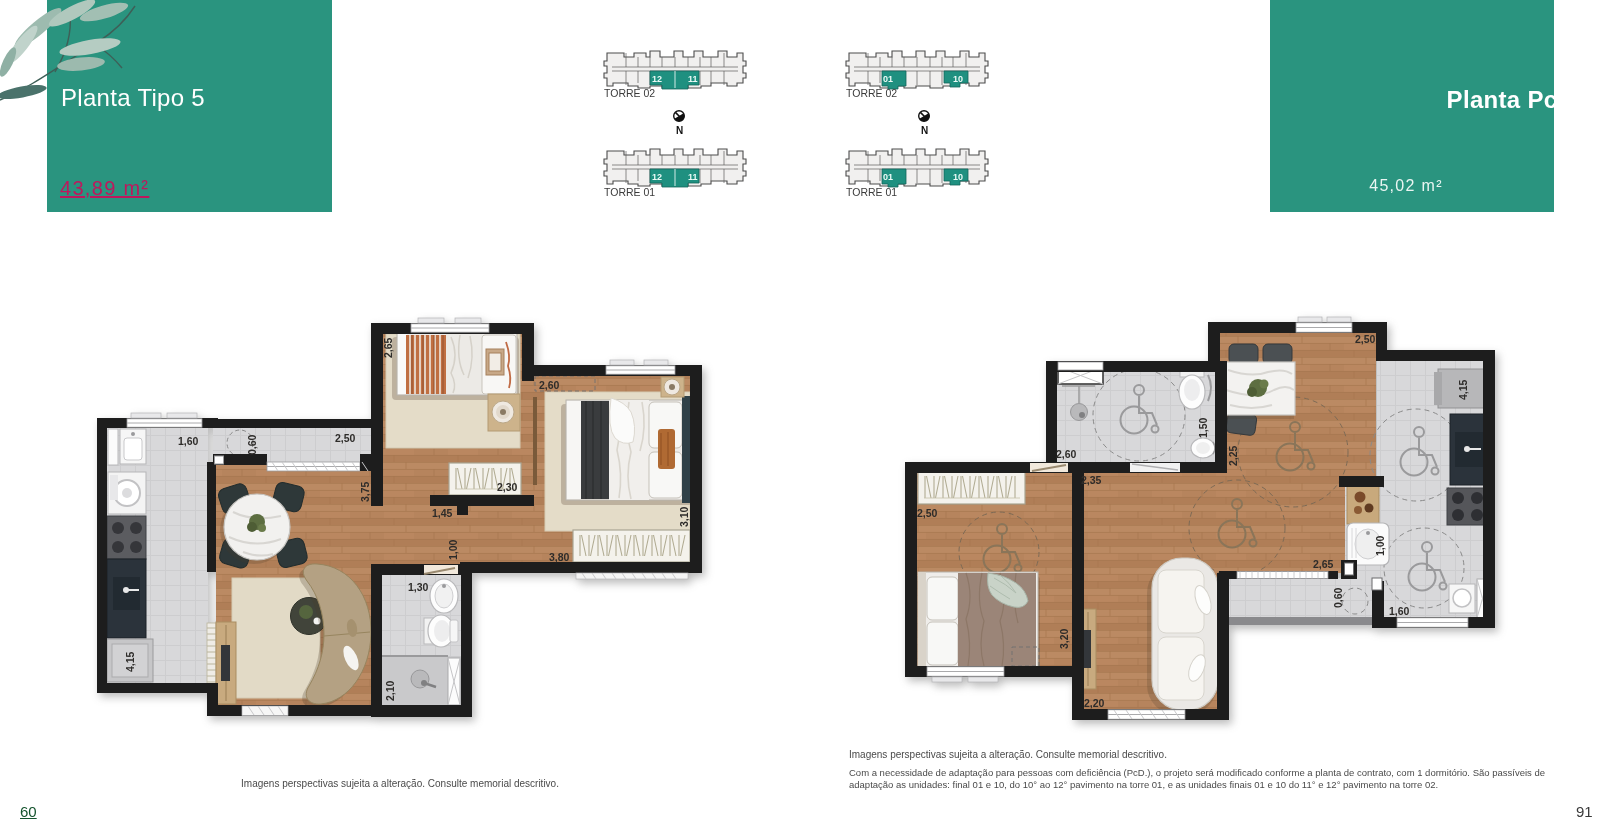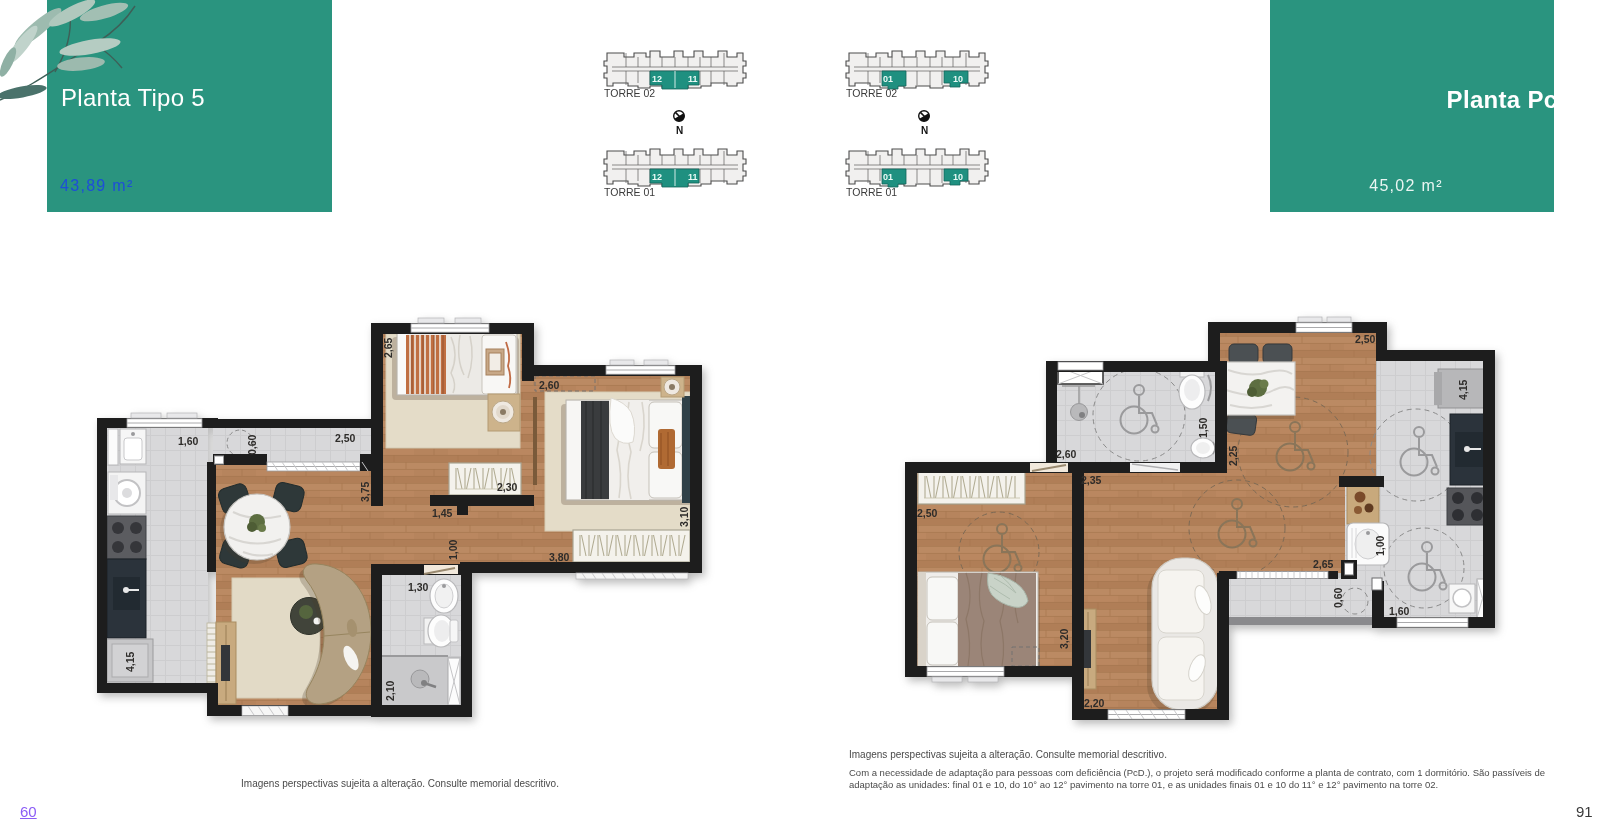--- a/index.html
+++ b/index.html
@@ -9,21 +9,21 @@
   svg text{font-family:"Liberation Sans",sans-serif;}
 </style>
 
 </head>
 <body>
 
 <div class="abs" style="left:47px;top:0;width:285px;height:212px;background:#2A947F;"></div>
 
 <div class="abs" style="left:61px;top:84px;color:#ffffff;font-size:24px;font-weight:normal;letter-spacing:0.3px;">Planta Tipo 5</div>
 
-<div class="abs" style="left:60px;top:177px;color:#1d4ed8;font-size:16px;letter-spacing:1.3px;">43,89 m²</div>
+<div class="abs" style="left:60px;top:177px;color:#be185d;font-size:20px;letter-spacing:1.3px;text-decoration:underline;">43,89 m²</div>
 
 <div class="abs" style="left:1270px;top:0;width:284px;height:212px;background:#2A947F;"></div>
 
 <div class="abs" style="left:1270px;top:86px;width:273px;text-align:right;color:#ffffff;font-size:24px;font-weight:bold;letter-spacing:0.3px;margin-left:32px;">Planta PcD</div>
 
 <div class="abs" style="left:1270px;top:177px;width:272px;text-align:center;color:#eaf5f2;font-size:16px;letter-spacing:1.3px;">45,02 m²</div>
 
 <svg class="abs" style="left:0;top:0;" width="150" height="120" viewBox="0 0 150 120">
   <g stroke="#3e5f57" stroke-width="1.4" fill="none">
     <path d="M0,100 C30,88 65,62 98,42 C115,31 126,20 135,6"></path>
@@ -646,15 +646,15 @@
       </g>
 </g>
 </svg>
 
 <div class="abs" style="left:150px;top:778px;width:500px;text-align:center;font-size:10px;color:#4a4a4a;">Imagens perspectivas sujeita a alteração. Consulte memorial descritivo.</div>
 
 <div class="abs" style="left:849px;top:749px;font-size:10px;color:#4a4a4a;">Imagens perspectivas sujeita a alteração. Consulte memorial descritivo.</div>
 
 <div class="abs" style="left:849px;top:767px;width:800px;font-size:9.5px;line-height:12.3px;color:#4a4a4a;">Com a necessidade de adaptação para pessoas com deficiência (PcD.), o projeto será modificado conforme a planta de contrato, com 1 dormitório. São passíveis de<br>adaptação as unidades: final 01 e 10, do 10° ao 12° pavimento na torre 01, e as unidades finais 01 e 10 do 11° e 12° pavimento na torre 02.</div>
 
-<div class="abs" style="left:20px;top:803px;font-size:15px;color:#8b5cf6;text-decoration:underline;">60</div>
+<div class="abs" style="left:20px;top:803px;font-size:15px;color:#14532d;text-decoration:underline;">60</div>
 
 <div class="abs" style="left:1576px;top:803px;font-size:15px;color:#3a3a3a;">91</div>
 
 </body></html>

